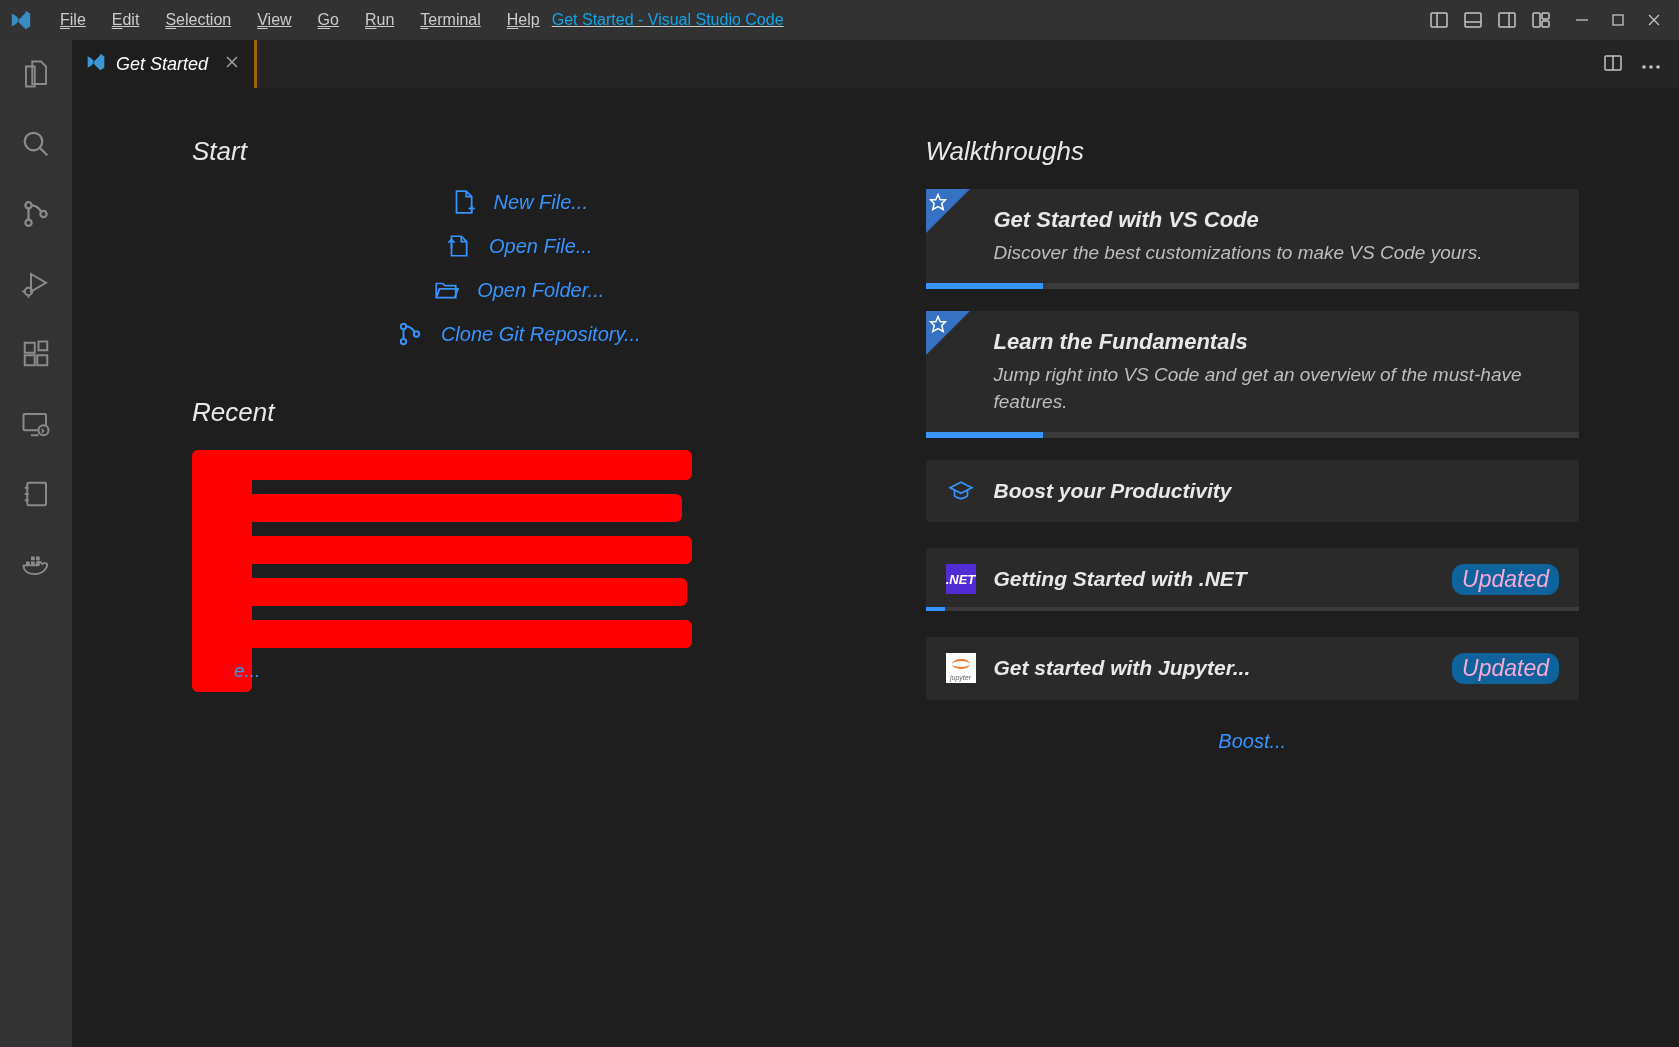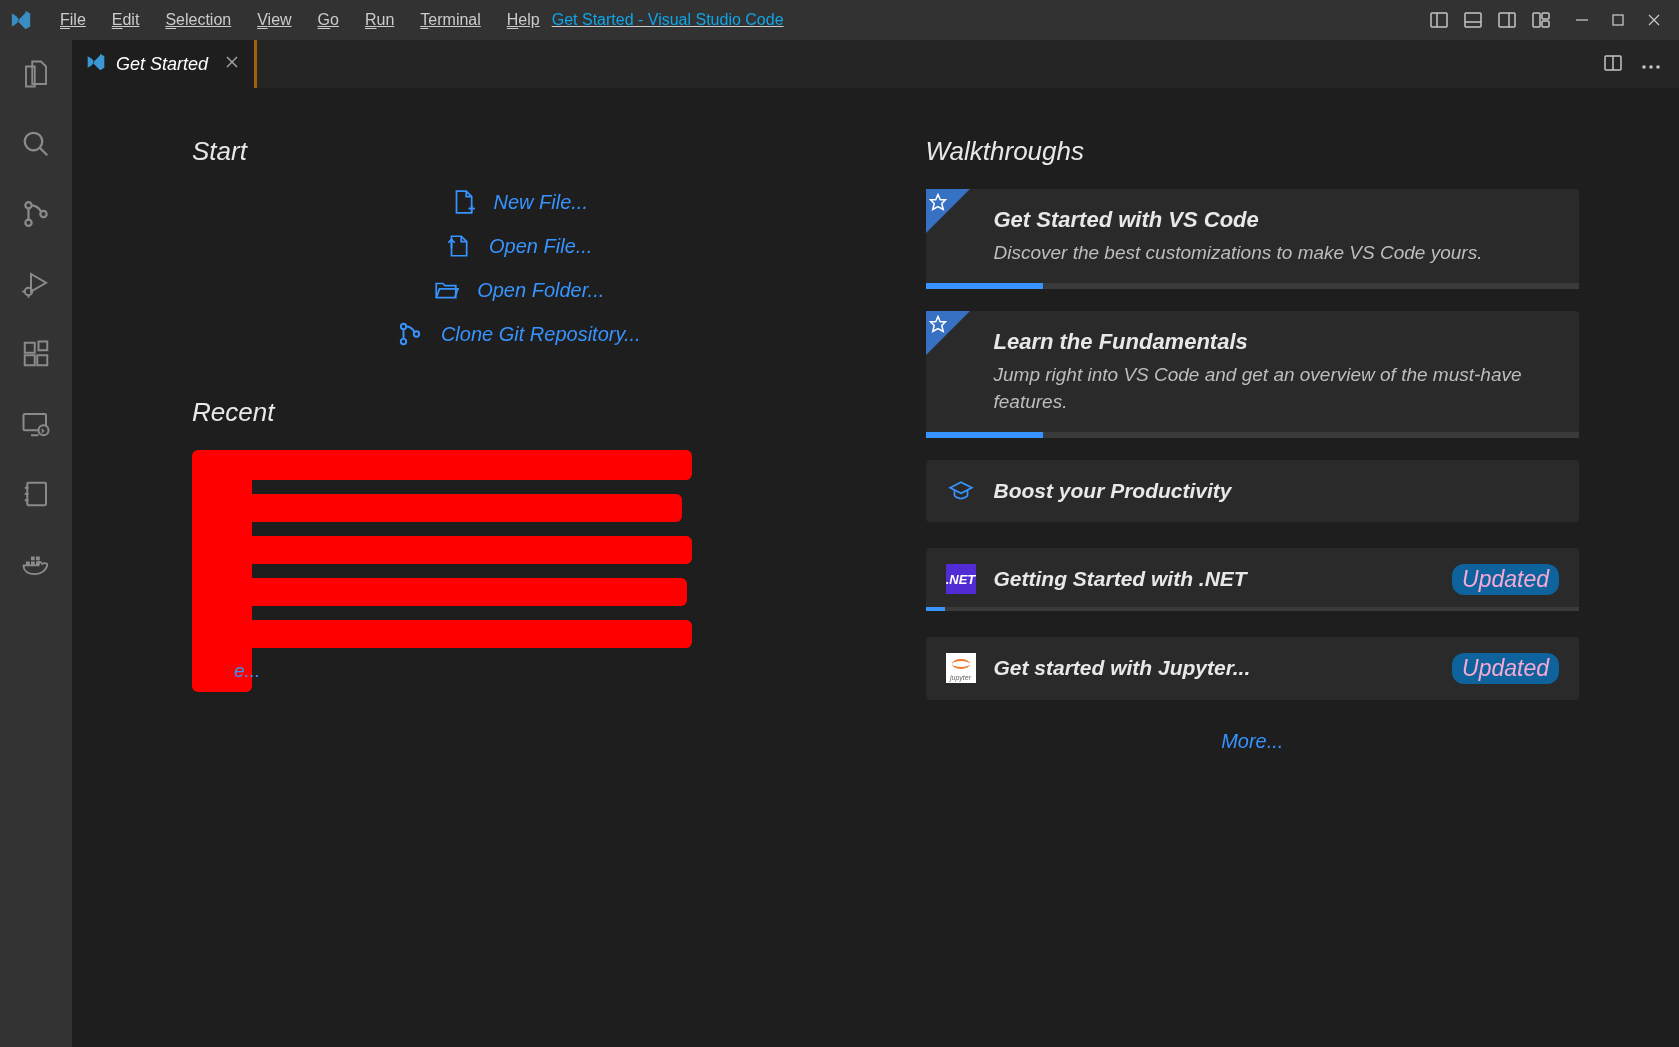--- a/index.html
+++ b/index.html
@@ -502,18 +502,18 @@
           </div>
 
           <div class="card-slim">
             <div class="slim-icon jup-icon">
                 <span style="position:absolute;bottom:2px;font-size:7px;">jupyter</span>
               </div>
             <div class="slim-title">Get started with Jupyter...</div>
             <div class="badge">Updated</div>
           </div>
 
-          <div class="more-center">More...</div>
+          <div class="more-center">Boost...</div>
         </div>
       </div>
     </div>
   </div>
 </div>
 
 </body></html>

